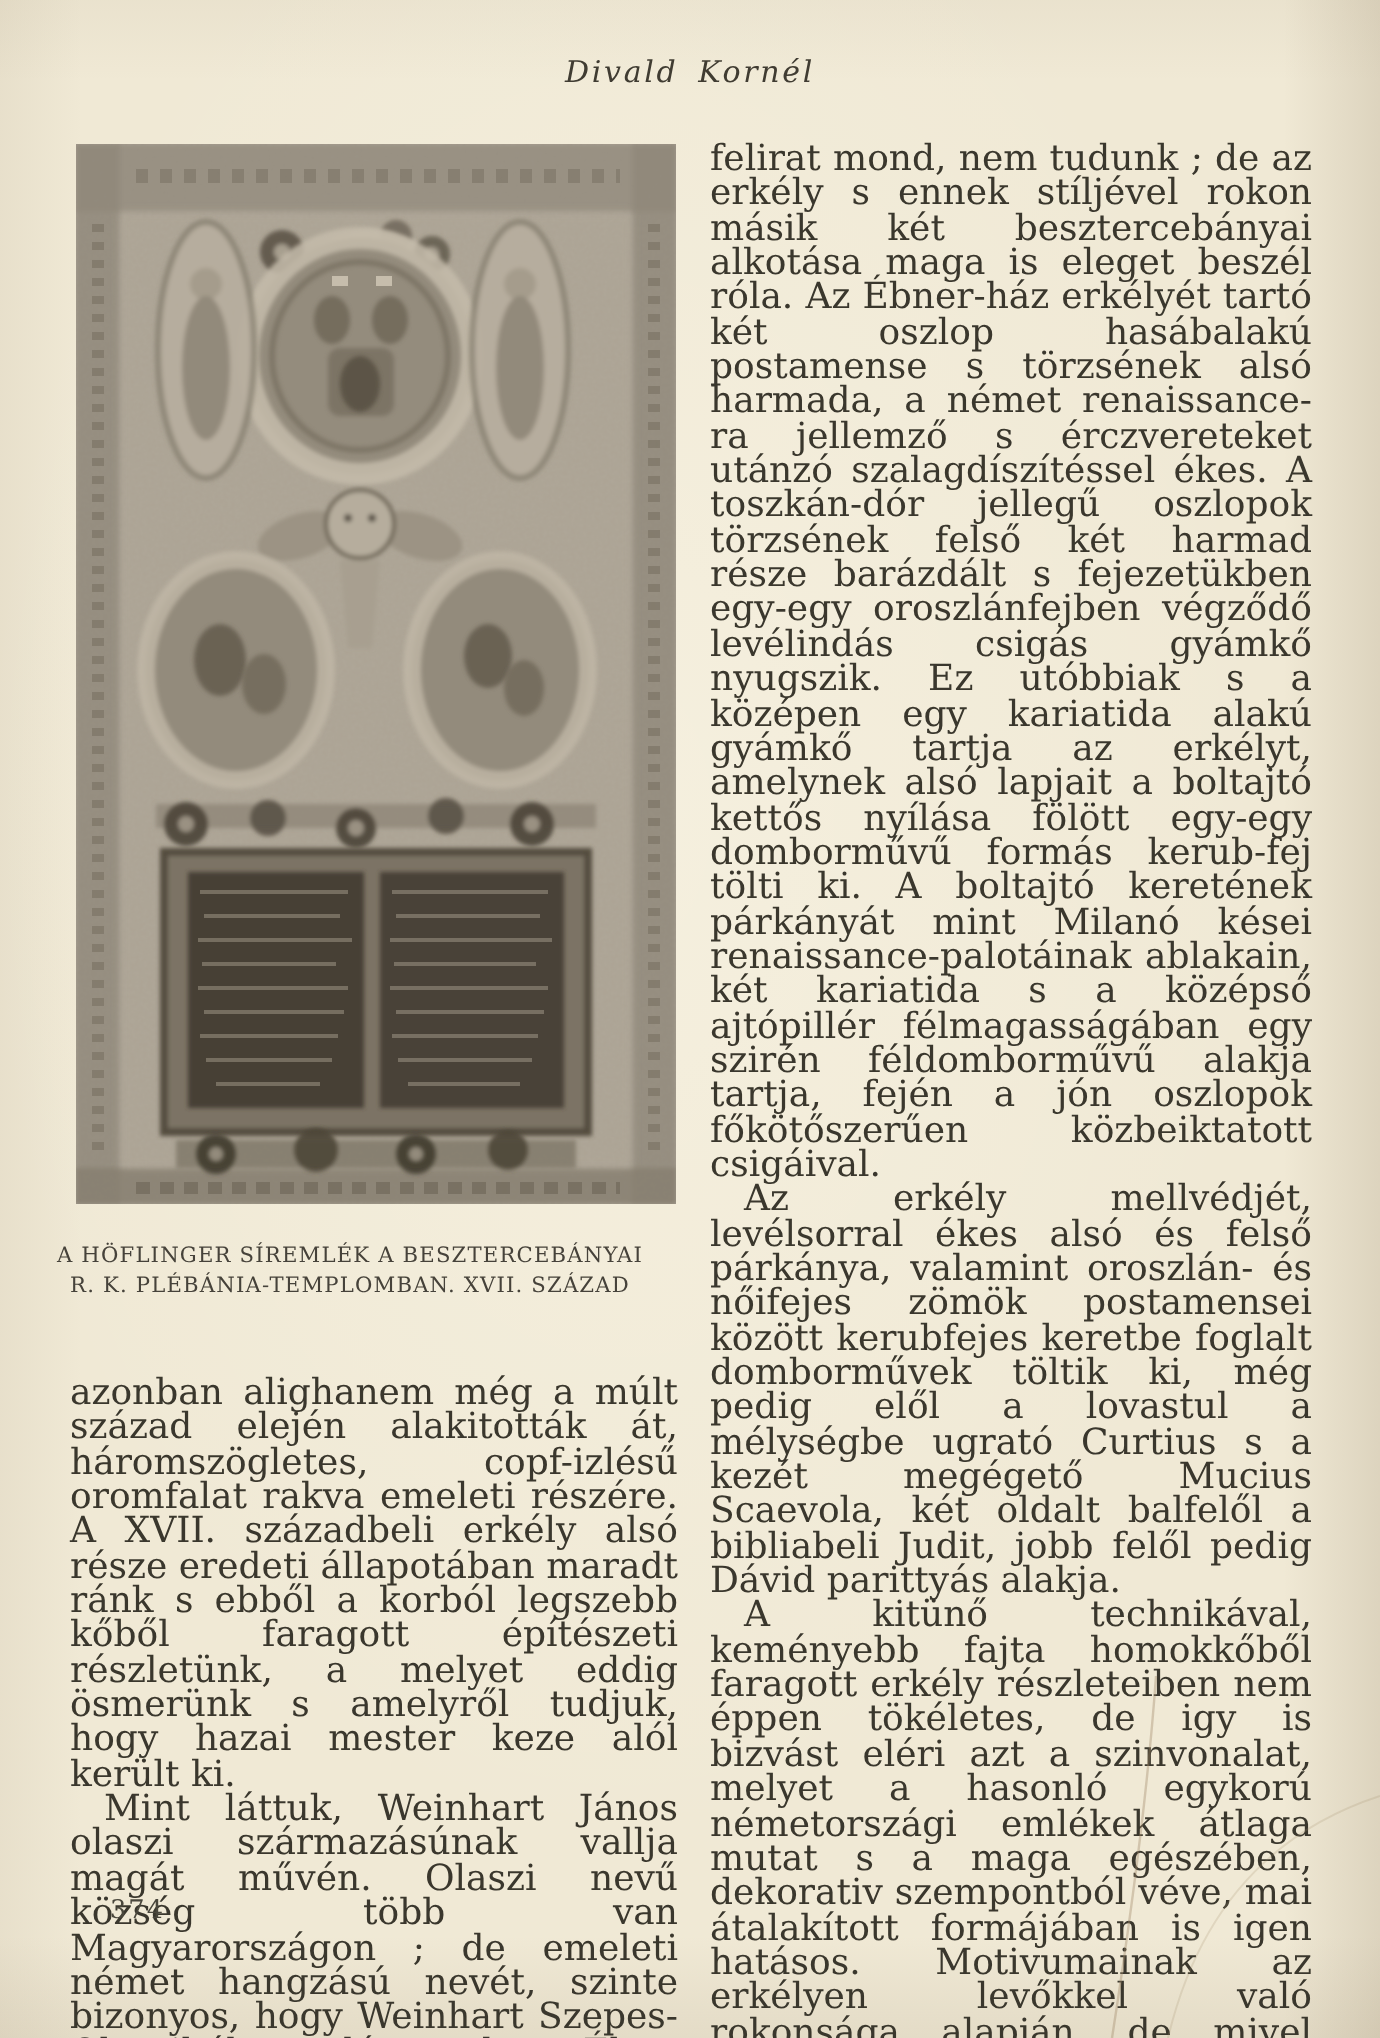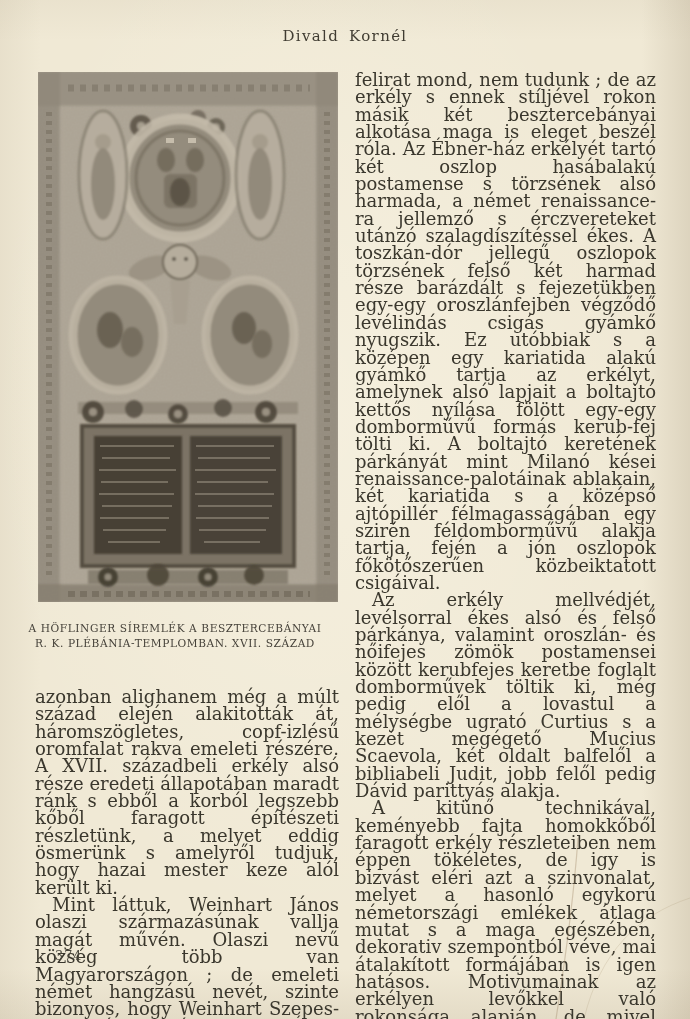--- a/index.html
+++ b/index.html
@@ -21,20 +21,21 @@
     position:absolute;inset:0;
     background:
       radial-gradient(ellipse at 45% 40%, rgba(255,252,240,0.35), rgba(0,0,0,0) 60%),
       linear-gradient(to right, rgba(120,100,70,0.07), rgba(0,0,0,0) 6%, rgba(0,0,0,0) 93%, rgba(120,100,70,0.16)),
       linear-gradient(to bottom, rgba(120,100,70,0.05), rgba(0,0,0,0) 4%, rgba(0,0,0,0) 95%, rgba(120,100,70,0.10)),
       var(--paper);
   }
   .running-header{
     position:absolute;top:27px;left:0;width:690px;
     text-align:center;
+    font-style:italic;
     font-size:15px;
     letter-spacing:0.09em;
     word-spacing:0.25em;
     color:#403c32;
   }
   .photo-wrap{
     position:absolute;left:38px;top:72px;width:300px;height:530px;
     box-shadow:inset 0 0 22px rgba(55,45,30,0.45);
     background:var(--stone);
   }

